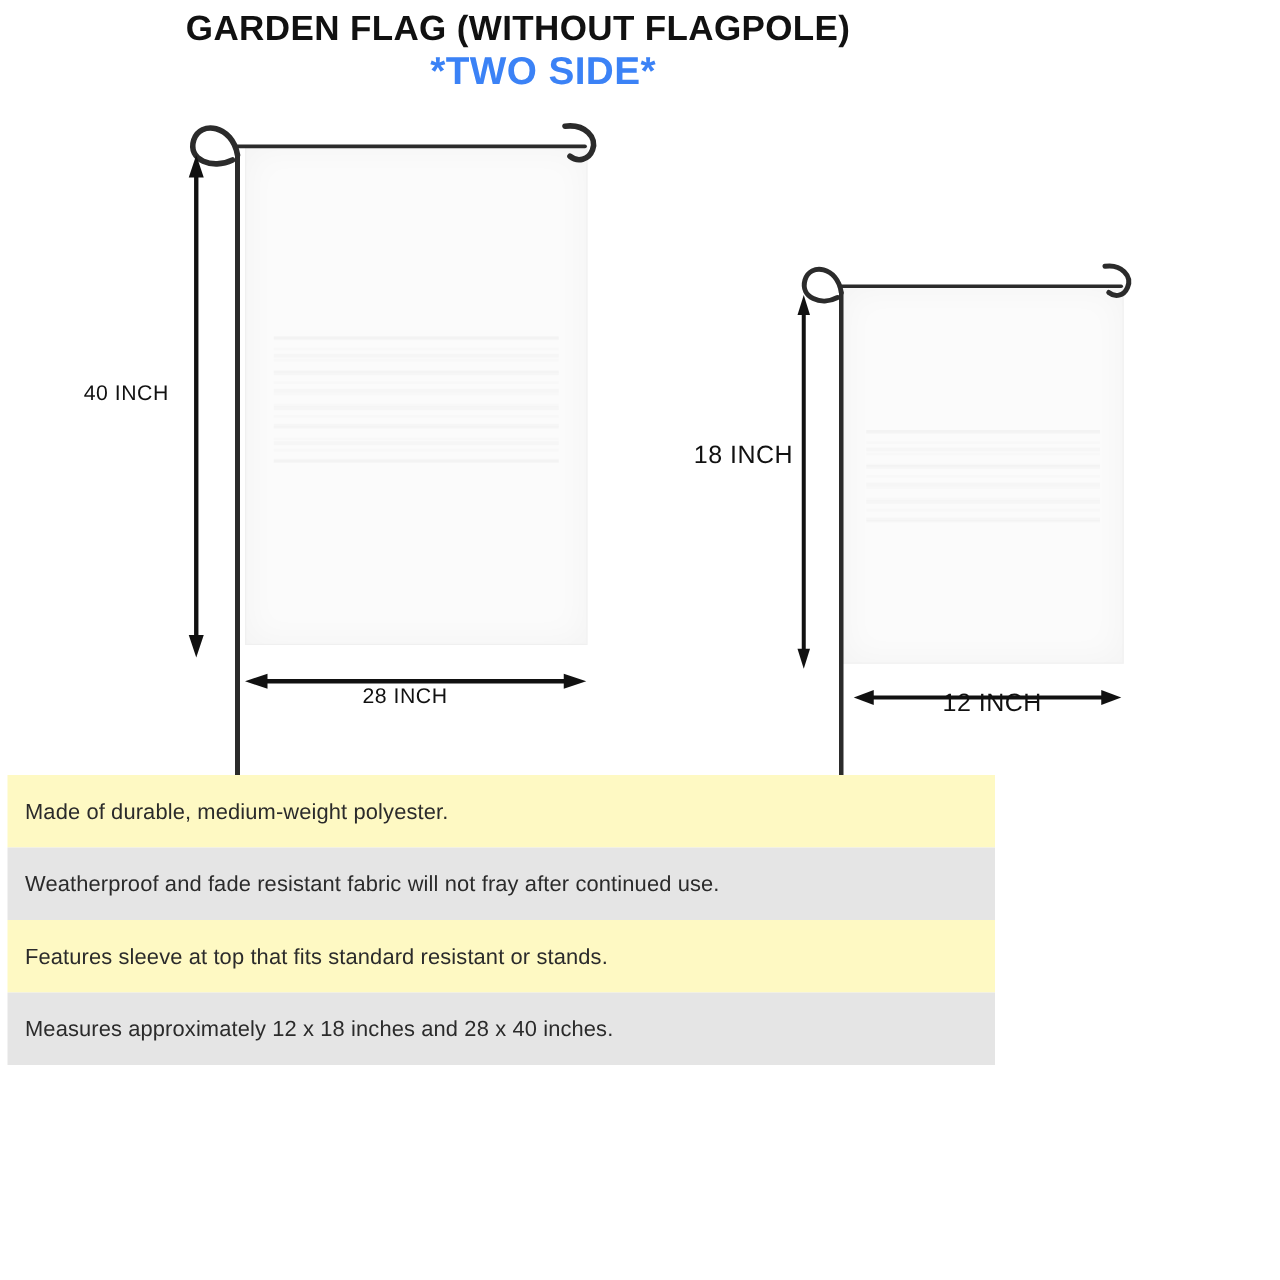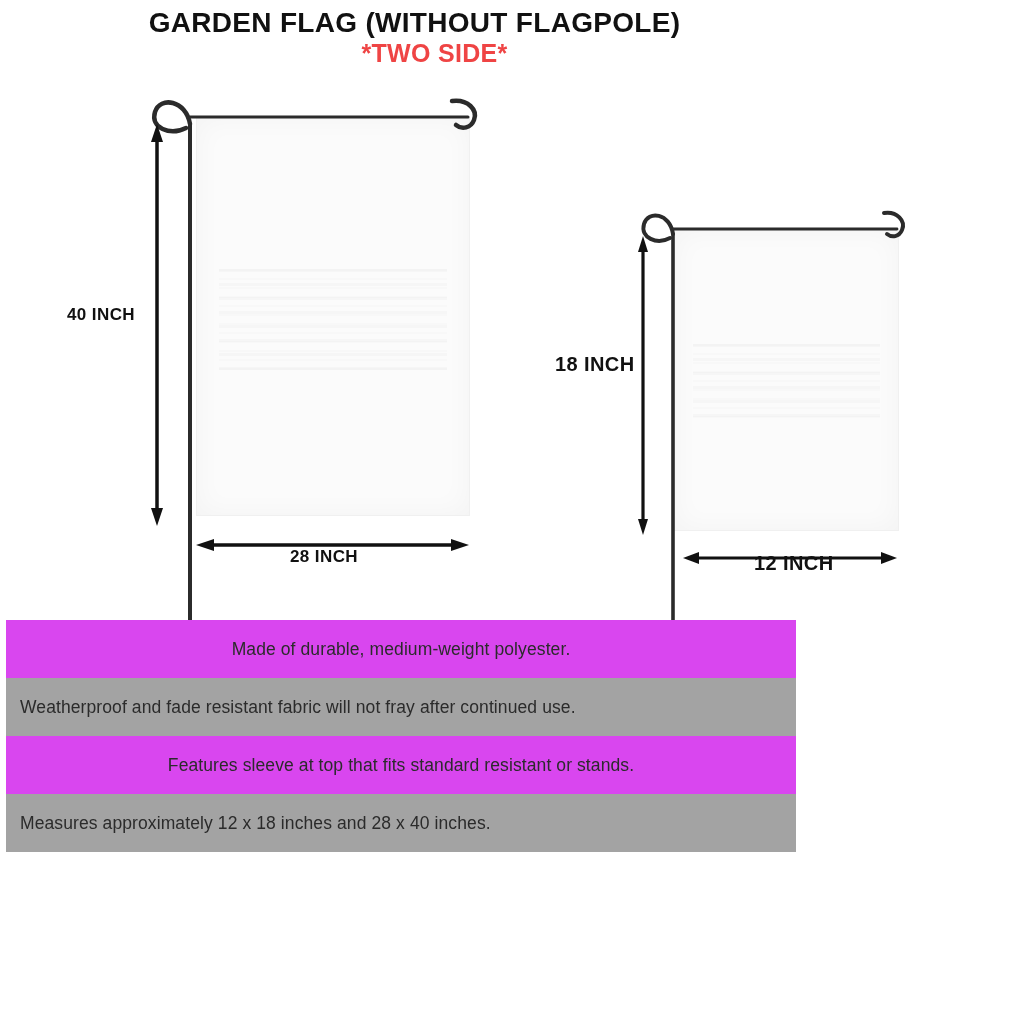--- a/index.html
+++ b/index.html
@@ -25,25 +25,25 @@
     text-align: center;
   }
   .title-main {
     font-size: 28px;
     font-weight: bold;
     letter-spacing: 0.3px;
     line-height: 1.18;
     color: #111111;
   }
   .title-sub {
-    font-size: 25px;
+    font-size: 31px;
     font-weight: bold;
     letter-spacing: 0.3px;
     line-height: 1.18;
-    color: #ef4444;
+    color: #3b82f6;
     margin-left: 40px;
   }
 
   
   .flag-cloth {
     position: absolute;
     background: #fbfbfb;
     border: 1px solid #f0f0f0;
     box-shadow: inset 0 0 28px rgba(0,0,0,0.035);
   }
@@ -59,21 +59,21 @@
         rgba(0,0,0,0.018) 0px, rgba(0,0,0,0.018) 3px, rgba(0,0,0,0) 3px, rgba(0,0,0,0) 14px),
       linear-gradient(to bottom,
         rgba(0,0,0,0.012) 0px, rgba(0,0,0,0.012) 2px, rgba(0,0,0,0) 2px, rgba(0,0,0,0) 9px);
     background-size: 100% 14px, 100% 9px;
     pointer-events: none;
   }
 
   .dim-label {
     position: absolute;
     font-size: 17px;
-    font-weight: bold;
+    font-weight: normal;
     letter-spacing: 0.4px;
     color: #111111;
     white-space: nowrap;
   }
   .dim-label.small {
     font-size: 20px;
   }
 
   svg.overlay {
     position: absolute;
@@ -95,25 +95,24 @@
     height: 58px;
     display: flex;
     align-items: center;
     padding: 0 14px;
     box-sizing: border-box;
     font-size: 17.5px;
     color: #2b2b2b;
     letter-spacing: 0.1px;
   }
   .feature-row.shaded {
-    background: #d946ef;
-    justify-content: center;
+    background: #fef9c3;
   }
   .feature-row.plain {
-    background: #a3a3a3;
+    background: #e5e5e5;
   }
 </style>
 </head>
 <body>
 
 <div class="title-block">
   <div class="title-main">GARDEN FLAG (WITHOUT FLAGPOLE)</div>
   <div class="title-sub">*TWO SIDE*</div>
 </div>
 

